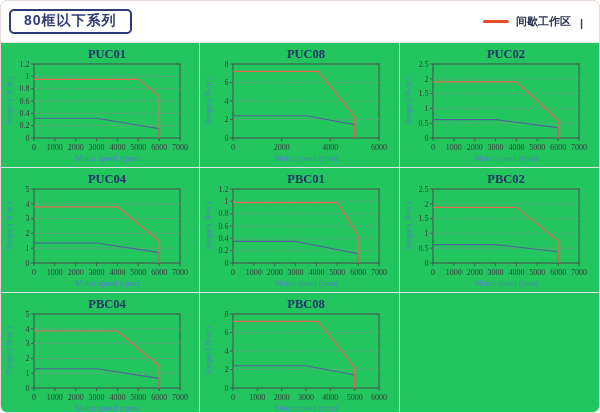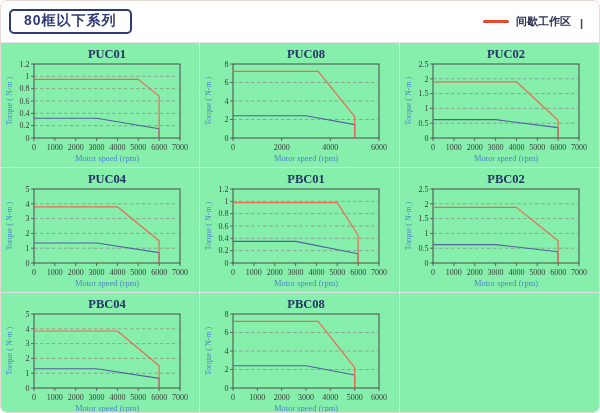--- a/index.html
+++ b/index.html
@@ -9,21 +9,21 @@
   .topbar{height:41px;display:flex;justify-content:space-between;align-items:center;
           padding:0 16px 0 8px;box-sizing:border-box;}
   .series-badge{border:2px solid #2e3a76;border-radius:5px;padding:1px 13px 2px 13px;
           font-size:14px;font-weight:bold;color:#2e3a76;letter-spacing:1px;}
   .legend{display:flex;align-items:flex-end;gap:9px;font-size:11px;font-weight:bold;color:#2c3250;}
   .legend-item{display:flex;align-items:center;gap:7px;}
   .legend-line{width:26px;height:3px;border-radius:2px;}
   .legend-sep{color:#2e3a76;font-weight:bold;}
   .grid{display:grid;grid-template-columns:199px 200px 199px;grid-template-rows:125px 125px 120px;
         border-top:1px solid #e3e3e7;}
-  .cell{border-right:1px solid #e3e3e7;border-bottom:1px solid #e3e3e7;overflow:hidden;background:#86efac;}
+  .cell{border-right:1px solid #e3e3e7;border-bottom:1px solid #e3e3e7;overflow:hidden;background:#22c55e;}
   .cell:nth-child(3n){border-right:none;}
   .cell:nth-child(n+7){border-bottom:none;}
   .cell svg{display:block;}
 </style>
 </head>
 <body>
 
 <div class="page">
   <div class="topbar">
     <div class="series-badge">

